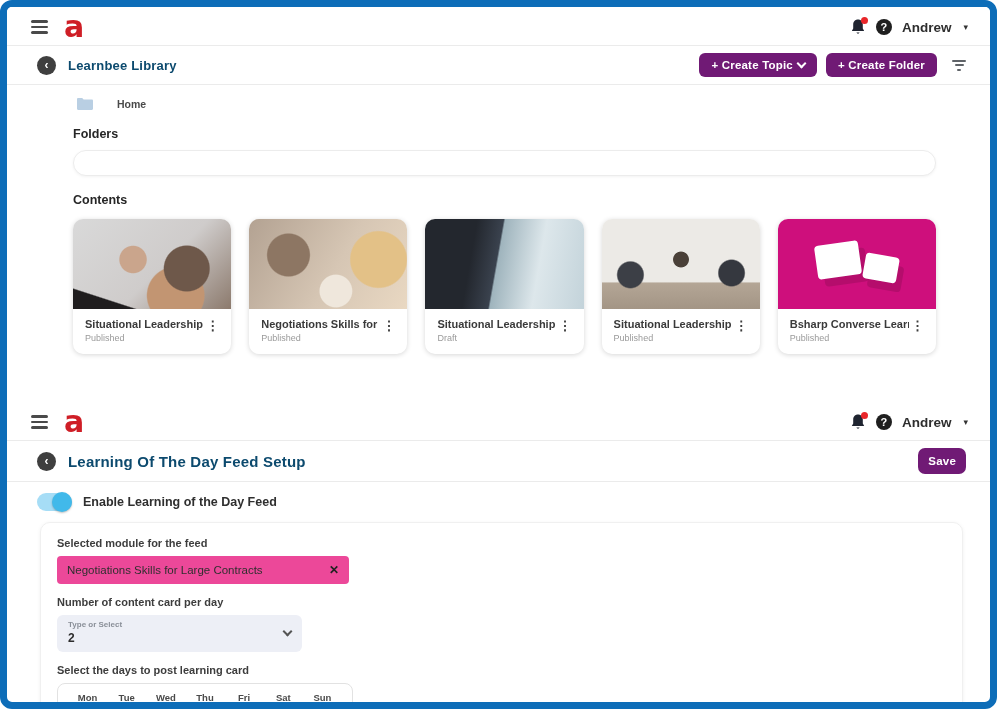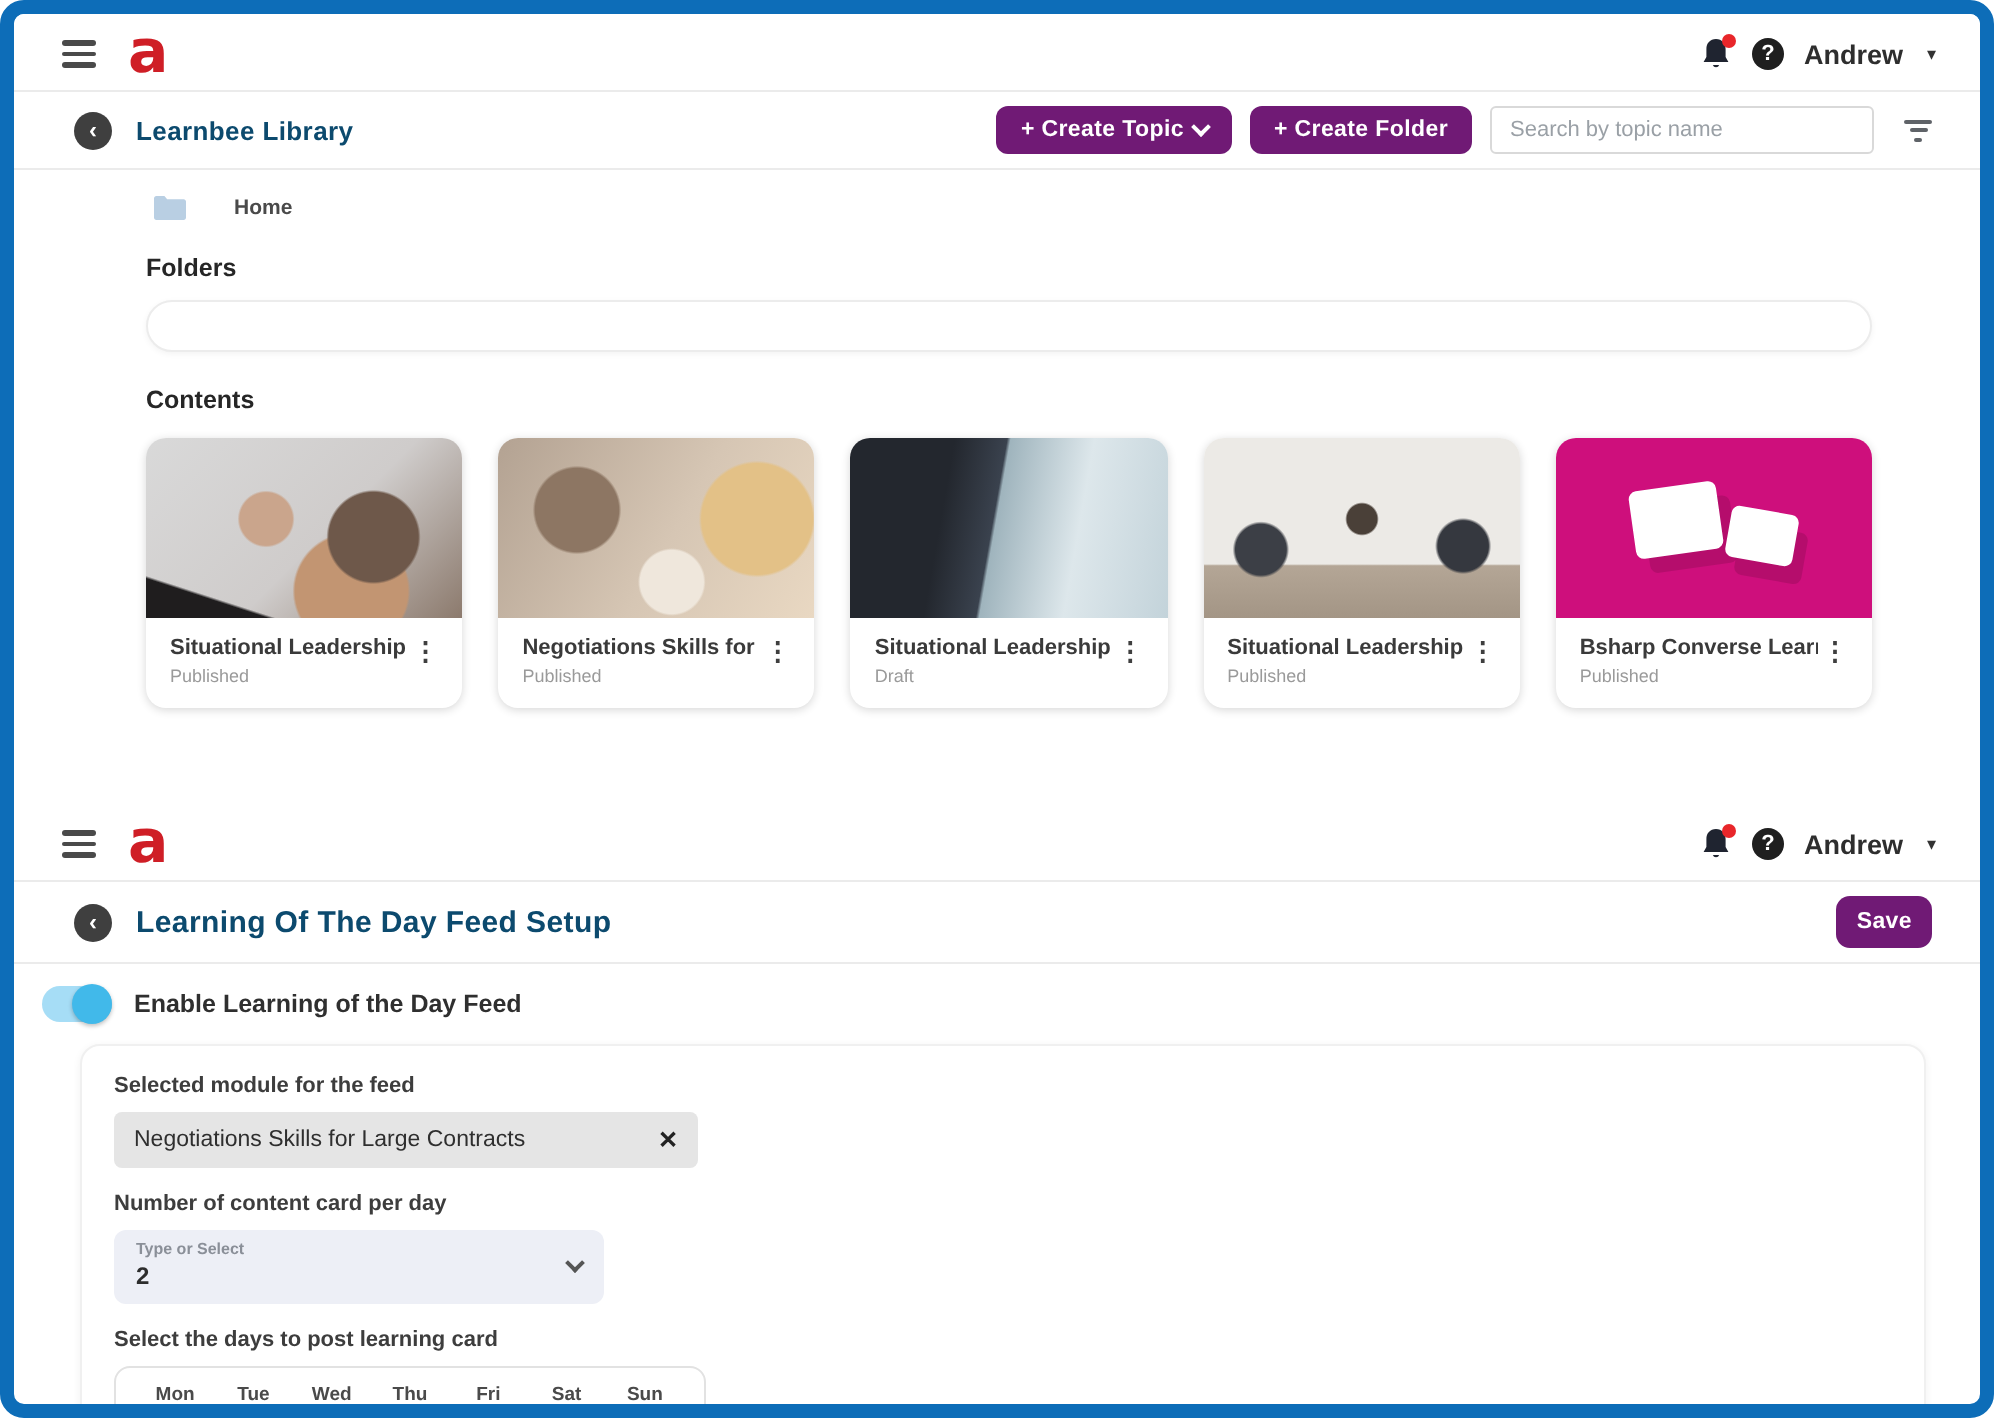--- a/index.html
+++ b/index.html
@@ -84,31 +84,31 @@
   .card-body { display:flex; align-items:flex-start; padding:9px 10px 11px 12px; }
   .card-meta { flex:1; min-width:0; }
   .card-title { font-size:11px; font-weight:600; color:#3a3a3a; white-space:nowrap; overflow:hidden; }
   .card-status { font-size:9px; color:#9a9a9a; margin-top:3px; }
   .kebab { color:#3f3f3f; font-size:13px; font-weight:700; line-height:1; padding:1px 2px; cursor:pointer; letter-spacing:0; }
 
   .screen-gap { height:26px; background:#fff; }
 
   
   .save-btn { margin-left:auto; padding:7px 10px; border-radius:7px; }
-  .toggle-row { display:flex; align-items:center; gap:11px; padding:11px 0 9px 14px; }
+  .toggle-row { display:flex; align-items:center; gap:11px; padding:11px 0 9px 30px; }
   .toggle { width:35px; height:18px; border-radius:9px; background:#a6ddf6; position:relative; cursor:pointer; }
   .toggle .knob { position:absolute; right:0px; top:-1px; width:20px; height:20px; border-radius:50%;
                   background:#41b9ea; box-shadow:0 1px 2px rgba(0,0,0,.25); }
   .toggle-label { font-size:12.5px; color:#2f2f2f; font-weight:600; }
 
   .form-card { margin:2px 27px 0 33px; background:#fff; border:1px solid #f0f0f0; border-radius:10px;
                box-shadow:0 1px 4px rgba(0,0,0,.06); padding:12px 16px 16px; height:236px; }
   .field-label { font-size:11px; font-weight:600; color:#3d3d3d; margin:12px 0 7px; }
   .field-label:first-child { margin-top:2px; }
-  .module-input { width:292px; display:flex; align-items:center; background:#e5e5e5; border-radius:4px;
+  .module-input { width:292px; display:flex; align-items:center; background:#ec4899; border-radius:4px;
                   padding:7px 10px; cursor:text; }
   .module-text { flex:1; font-size:11.5px; color:#2f2f2f; font-weight:500; }
   .clear-x { font-size:12px; color:#222; font-weight:700; cursor:pointer; }
   .select-box { width:245px; background:#edeff6; border-radius:6px; padding:5px 11px 7px; display:flex; align-items:center; cursor:pointer; }
   .select-inner { flex:1; }
   .tiny-hint { font-size:8px; color:#8a8f98; font-weight:600; }
   .select-value { font-size:12px; color:#2d2d2d; font-weight:600; margin-top:2px; }
   .select-caret { width:7px; height:7px; border-right:2px solid #555; border-bottom:2px solid #555;
                   transform:rotate(45deg); margin-top:-3px; }
   .days-box { width:296px; border:1.5px solid #e2e2e2; border-radius:8px; padding:8px 10px 10px;
@@ -150,21 +150,20 @@
         </div>
       <div class="page-title">Learnbee Library</div>
       <div class="toolbar-group">
         <button class="btn">
           <span>+ Create Topic</span>
             <span class="chev"></span>
         </button>
         <button class="btn">
           <span>+ Create Folder</span>
         </button>
-        <input class="search-box" placeholder="Search by topic name" style="">
         <div class="filter-icon">
             <i></i>
             <i></i>
             <i></i>
           </div>
       </div>
     </div>
     <div class="divider"></div>
 
     <div class="lib-content">

